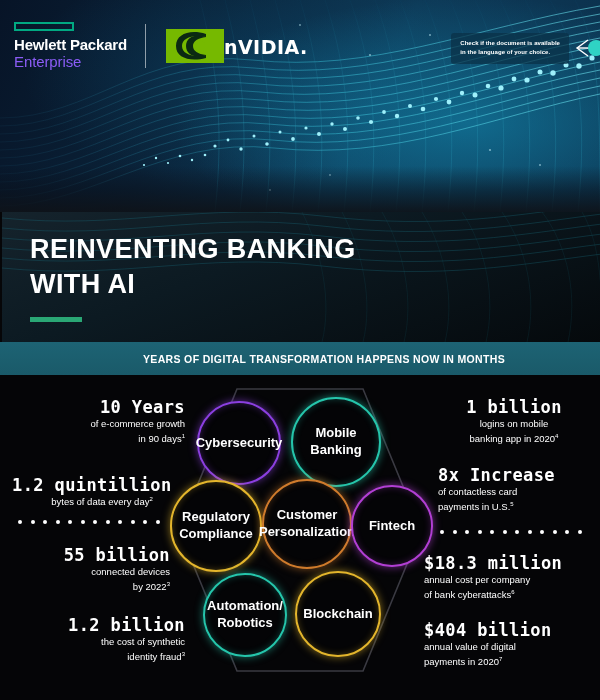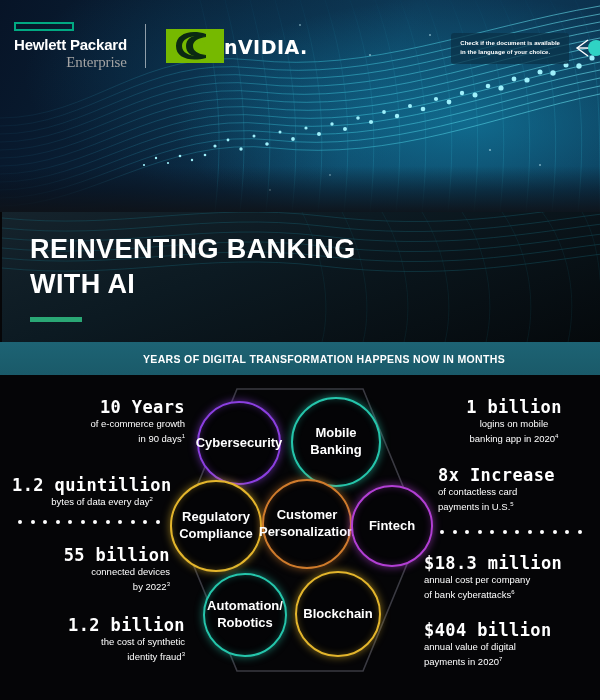--- a/index.html
+++ b/index.html
@@ -15,25 +15,25 @@
           background:
             radial-gradient(ellipse 420px 180px at 78% 58%, rgba(20,150,190,.55), rgba(7,30,52,0) 70%),
             radial-gradient(ellipse 300px 160px at 40% 35%, rgba(12,70,105,.55), rgba(7,20,38,0) 72%),
             linear-gradient(115deg,#071427 0%,#0a2238 32%,#0d3a58 60%,#0b2e4a 100%); }
   .hero-waves { position:absolute; inset:0; }
   .hero-dark-fade { position:absolute; left:0; bottom:0; width:600px; height:46px;
         background:linear-gradient(180deg, rgba(8,16,28,0) 0%, rgba(10,16,26,.55) 55%, rgba(14,18,24,.92) 100%); }
 
   
   .logo-bar { position:absolute; left:0; top:0; width:600px; height:92px; z-index:6;
-              display:flex; align-items:center;text-align:right; }
+              display:flex; align-items:center; }
   .hpe { margin-left:14px; }
   .hpe-rect { width:60px; height:9px; border:2px solid #01a982; margin-bottom:6px; }
   .hpe-l1 { font-size:15px; font-weight:bold; letter-spacing:-.2px; line-height:1.12; color:#fff;}
-  .hpe-l2 { font-size:15px; font-weight:400; letter-spacing:-.1px; line-height:1.12; color:#a3a3a3;font-family:Liberation Serif, serif;}
+  .hpe-l2 { font-size:15px; font-weight:400; letter-spacing:-.1px; line-height:1.12; color:#8b5cf6;}
   .logo-div { width:1px; height:44px; background:rgba(255,255,255,.55); margin:0 20px 0 18px; }
   .nv { display:flex; flex-direction:row; align-items:center; }
   .nv-word { font-size:19px; font-weight:bold; letter-spacing:.5px; color:#fff; margin-top:2px;
              font-family:"DejaVu Sans", sans-serif; }
 
   
   .lang-callout { position:absolute; right:0; top:33px; z-index:7; display:flex; align-items:center; }
   .lang-box { background:rgba(10,48,70,.72); border-radius:3px; padding:6px 9px; max-width:150px; }
   .lang-box span { display:block; font-size:6px; font-weight:bold; line-height:1.55; color:#fff; letter-spacing:.05px;}
   .lang-arrow { margin-left:5px; width:26px; height:22px; position:relative; }

